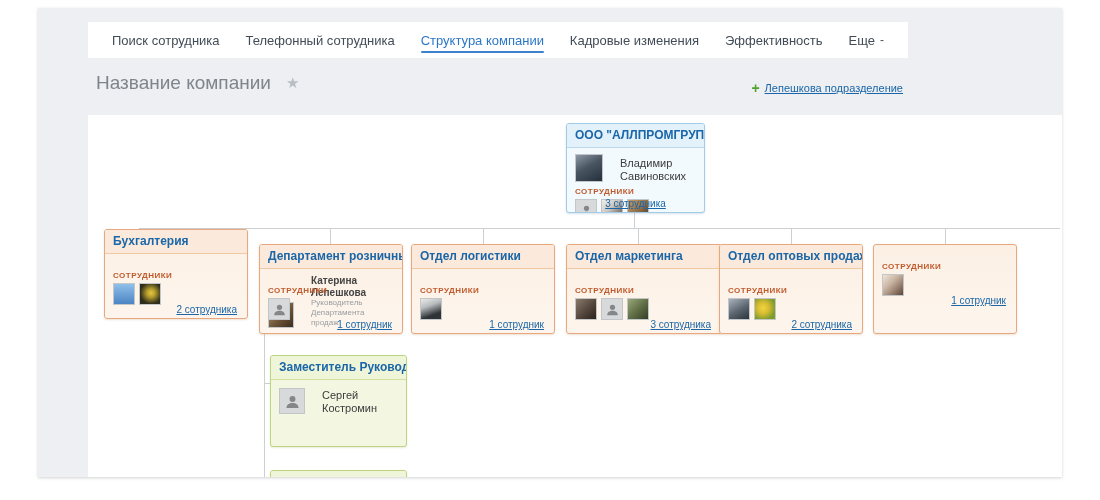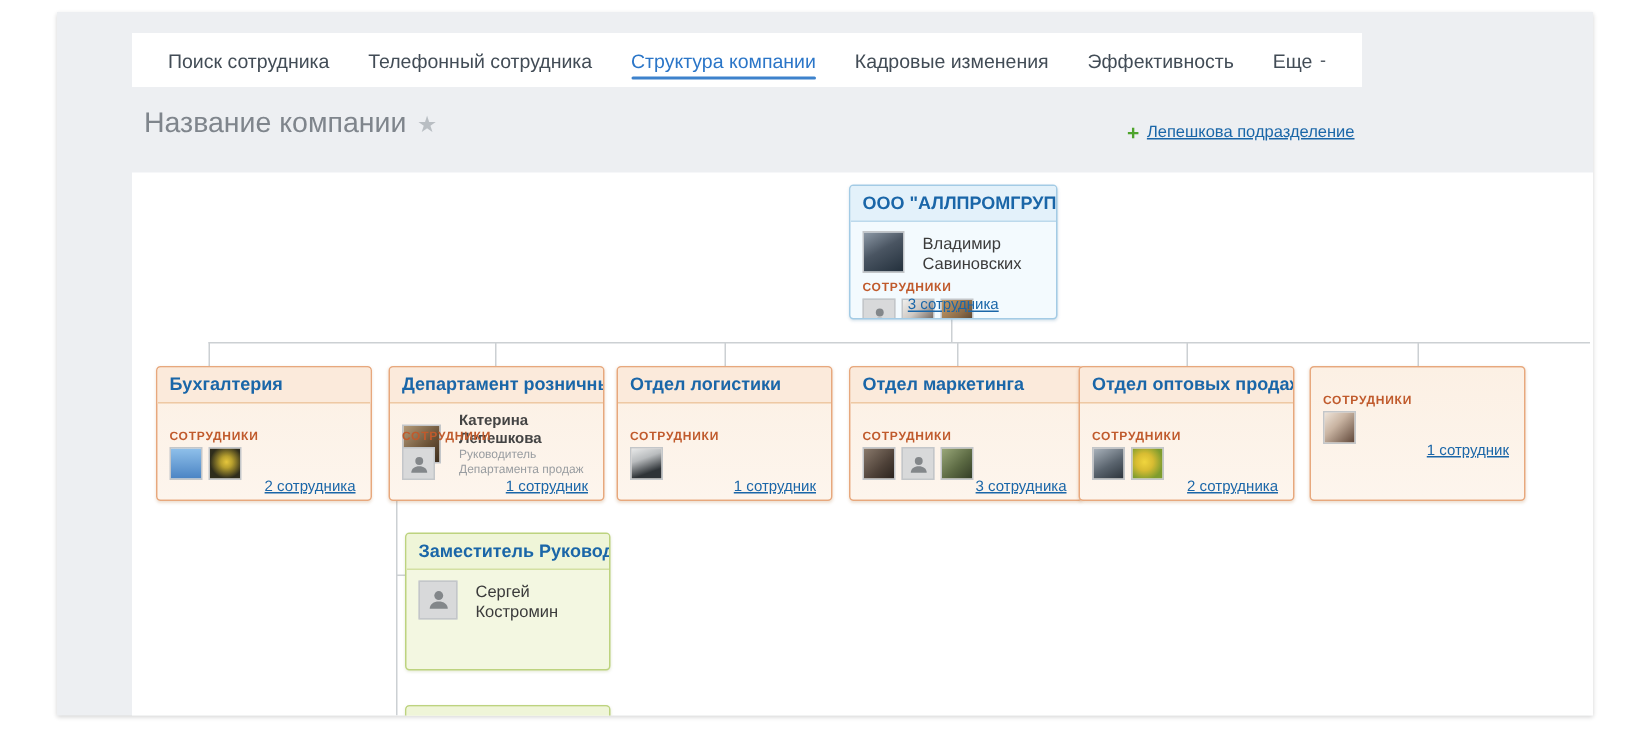--- a/index.html
+++ b/index.html
@@ -4,37 +4,37 @@
 <style>
   html,body{margin:0;padding:0;}
   body{width:1100px;height:500px;background:#ffffff;font-family:"Liberation Sans",sans-serif;overflow:hidden;}
   .page{position:relative;width:1100px;height:500px;}
   .panel{position:absolute;left:38px;top:8px;width:1024px;height:469px;background:#edeff2;box-shadow:0 1px 3px rgba(0,0,0,.18);}
   .tabbar{position:absolute;left:88px;top:22px;width:820px;height:36px;background:#ffffff;display:flex;align-items:center;justify-content:space-between;padding:0 24px;box-sizing:border-box;}
   .tab{position:relative;height:100%;display:flex;align-items:center;font-size:13px;color:#424c56;cursor:pointer;white-space:nowrap;}
   .tab.active{color:#2b76c8;}
   .tab.active::after{content:"";position:absolute;left:0;right:0;bottom:5px;height:2px;background:#3d82cc;border-radius:1px;}
   .more-dash{margin-left:5px;color:#49525b;font-size:12px;}
-  .page-title{position:absolute;left:96px;top:72px;font-size:19px;color:#7f858c;display:flex;align-items:center;gap:7px;}
+  .page-title{position:absolute;left:96px;top:72px;font-size:19px;color:#7f858c;display:flex;align-items:center;gap:15px;}
   .page-title .star{font-size:15px;color:#b9bec3;}
   .add-link{position:absolute;right:197px;top:81px;display:flex;align-items:center;gap:5px;cursor:pointer;}
   .add-link .plus{color:#4ea42c;font-weight:bold;font-size:14px;line-height:1;}
   .add-link .txt{font-size:11px;color:#1a66a8;text-decoration:underline;}
   .canvas{position:absolute;left:88px;top:115px;width:974px;height:362px;background:#ffffff;overflow:hidden;}
   .conn{position:absolute;background:#ccd0d3;}
   .card{position:absolute;border-radius:3px;box-sizing:border-box;overflow:hidden;cursor:pointer;}
   .card.blue{border:1px solid #a3cbe5;background:#f3fafe;box-shadow:0 1px 2px rgba(120,160,190,.3);}
   .card.blue .card-h{background:#e3f1fa;border-bottom:1px solid #bcd9ec;}
   .card.orange{border:1px solid #e7a87d;background:linear-gradient(180deg,#fcf0e4,#fdf5ed);box-shadow:0 1px 2px rgba(185,130,80,.25);}
   .card.orange .card-h{background:#fbeadb;border-bottom:1px solid #eec9a4;}
   .card.green{border:1px solid #bdd37f;background:#f3f7e1;box-shadow:0 1px 2px rgba(140,160,80,.2);}
   .card.green .card-h{background:#eff5d8;border-bottom:1px solid #d3e0a2;}
   .card-h{height:23px;line-height:23px;padding:0 8px;font-size:12px;font-weight:bold;color:#1a66a8;white-space:nowrap;overflow:hidden;}
   .card-b{position:relative;padding:5px 8px 3px;height:calc(100% - 24px);box-sizing:border-box;}
-  .head-row{display:flex;gap:12px;align-items:center;}
+  .head-row{display:flex;gap:17px;align-items:flex-end;}
   .head-ava{width:28px;height:28px;flex:none;border:1px solid #c3c6c9;box-sizing:border-box;}
   .head-ava.small{width:26px;height:26px;}
   .head-name{font-size:11px;color:#3b3b3b;padding-top:4px;line-height:1.15;}
   .head-name.tight{padding-top:1px;font-weight:bold;font-size:10px;color:#444;}
   .head-role{font-size:8px;color:#999da1;line-height:1.25;font-weight:normal;}
   .emp-label{font-size:8px;color:#c05a2c;letter-spacing:.5px;font-weight:bold;margin:5px 0 3px;}
   .ava-row{display:flex;gap:4px;}
   .ava{width:22px;height:22px;border:1px solid #c3c6c9;box-sizing:border-box;background:#d8d9da;display:flex;align-items:center;justify-content:center;cursor:pointer;}
   .ava svg{width:15px;height:15px;fill:#83878a;}
   .head-ava.ph{background:#d8d9da;display:flex;align-items:center;justify-content:center;}
@@ -99,21 +99,21 @@
                 <path d="M3.5 21c0-4.6 3.8-7 8.5-7s8.5 2.4 8.5 7z"></path>
               </svg>
             </span>
           <span class="ava" style="background:linear-gradient(135deg,#efefed 0%,#cfc9c4 40%,#4c3f38 100%)"></span>
           <span class="ava" style="background:linear-gradient(135deg,#caa06a 0%,#8a6a48 55%,#3e2f22 100%)"></span>
         </div>
         <span class="count-link center">3 сотрудника</span>
       </div>
     </div>
 
-    <div class="card orange" style="left:16px;top:129px;width:144px;height:90px;">
+    <div class="card orange" style="left:16px;top:114px;width:144px;height:90px;">
       <div class="card-h">Бухгалтерия</div>
       <div class="card-b">
         <div class="emp-bottom">
           <div class="emp-label">СОТРУДНИКИ</div>
           <div class="ava-row">
             <span class="ava" style="background:linear-gradient(180deg,#8fc0ea,#4b84c4)"></span>
             <span class="ava" style="background:radial-gradient(circle at 55% 45%,#e6c63c 0%,#b8a02e 25%,#2f2d1c 70%)"></span>
           </div>
         </div>
         <span class="count-link">2 сотрудника</span>

